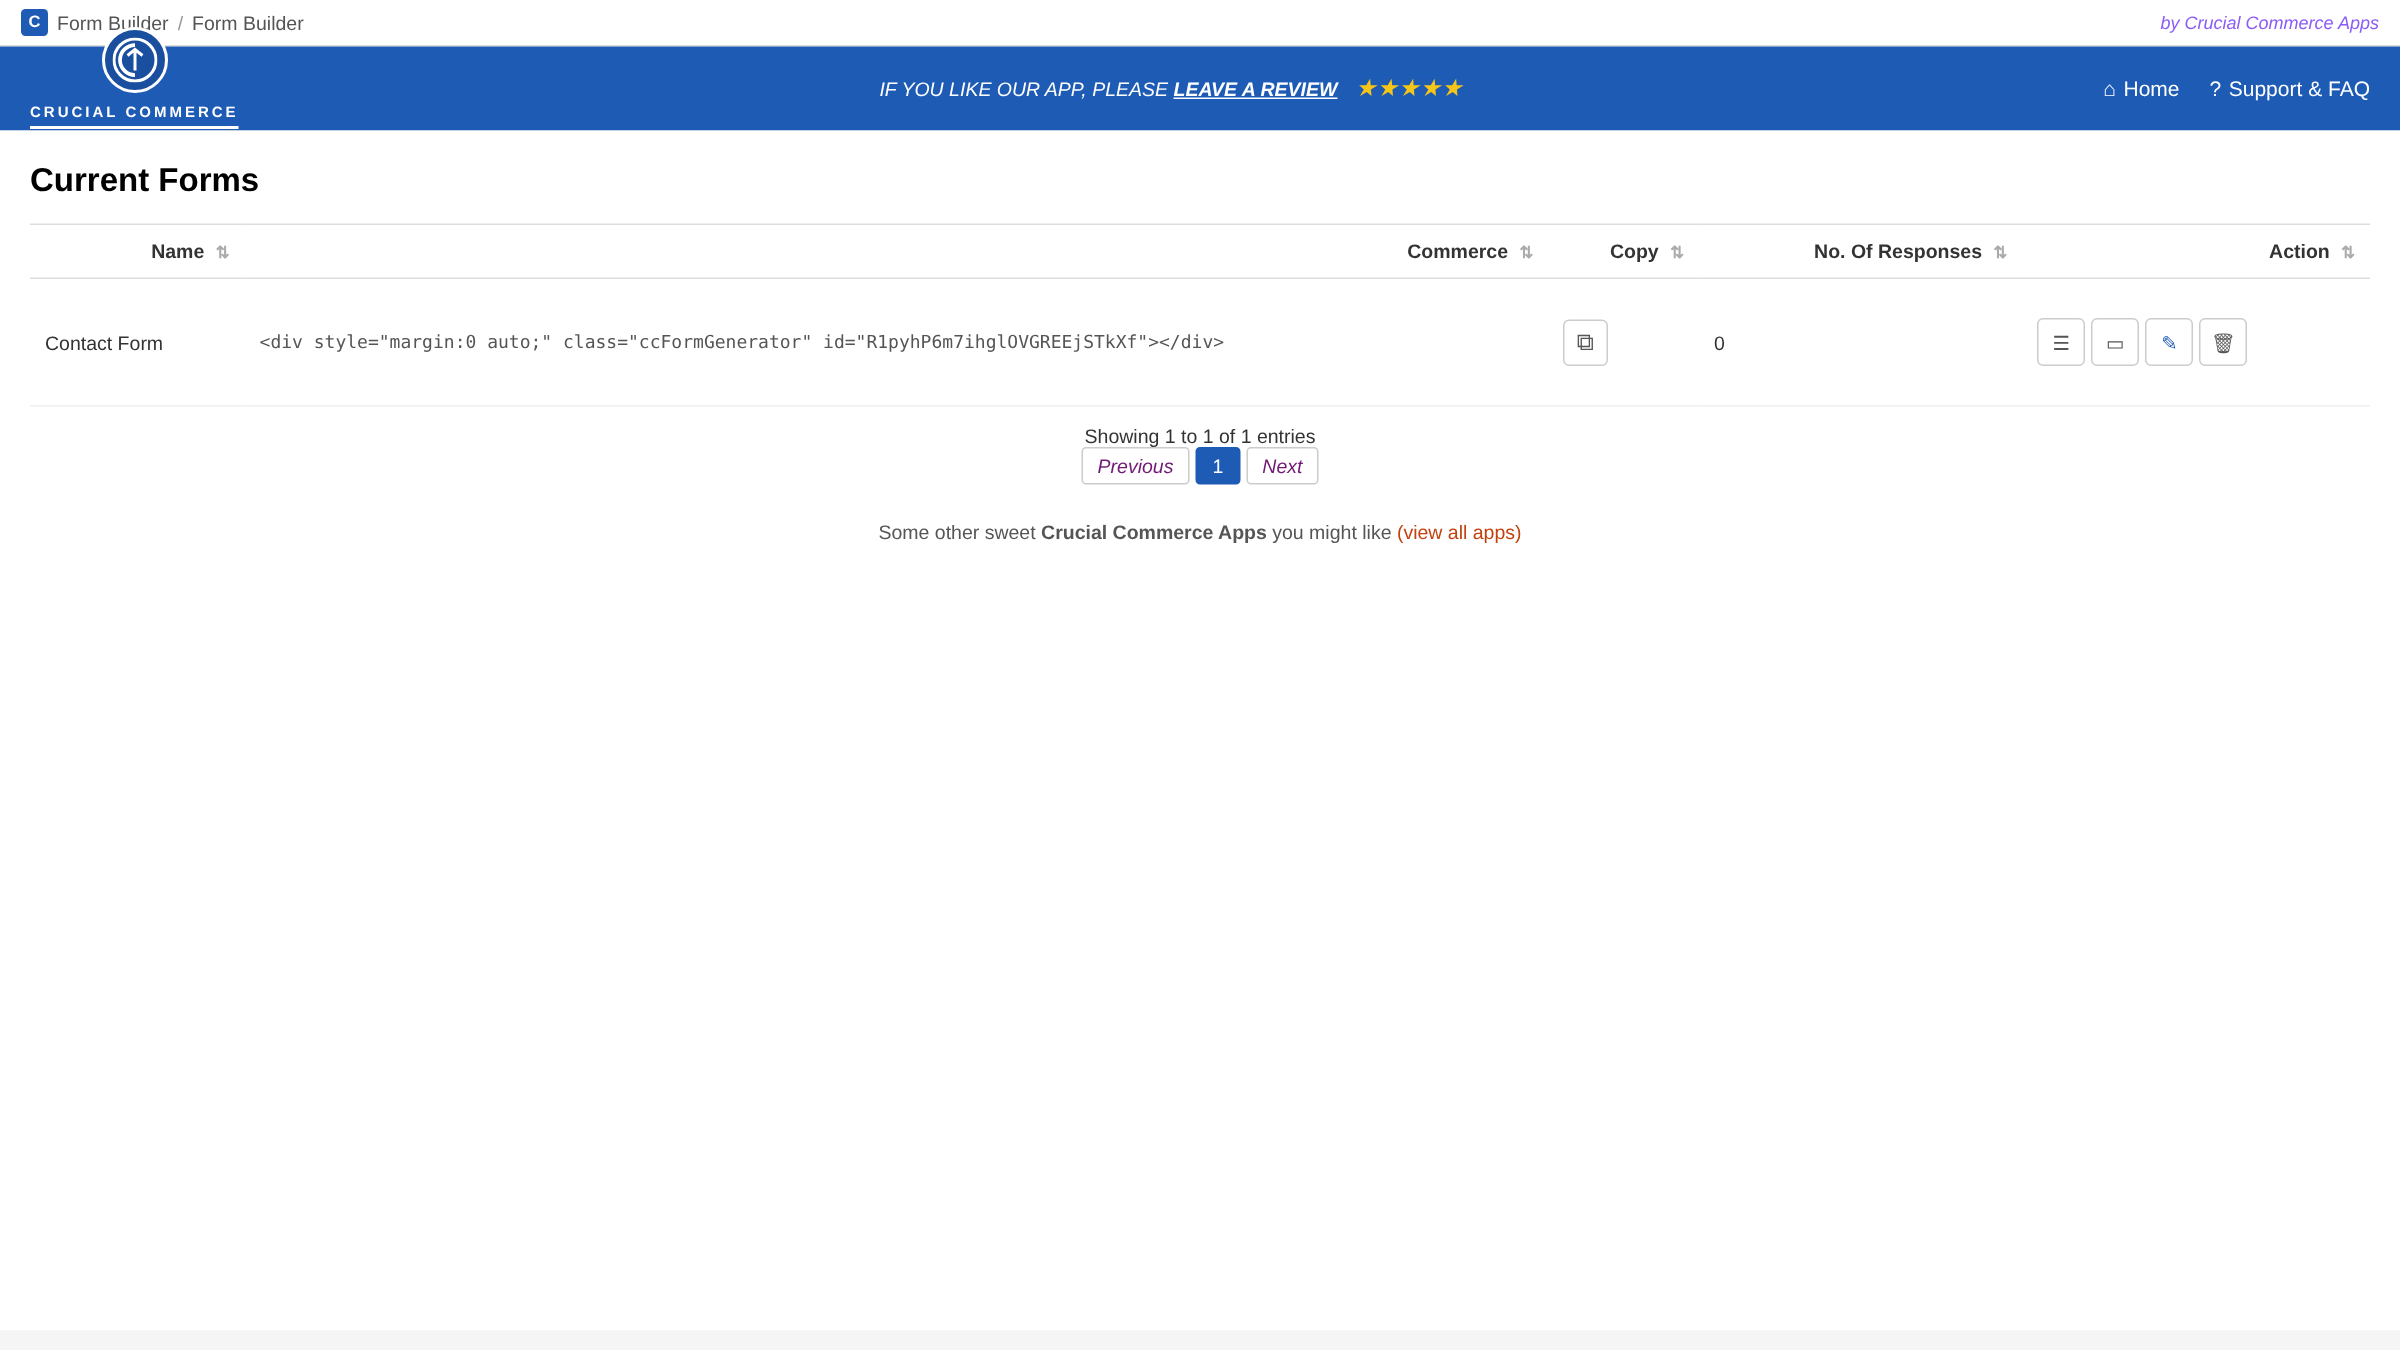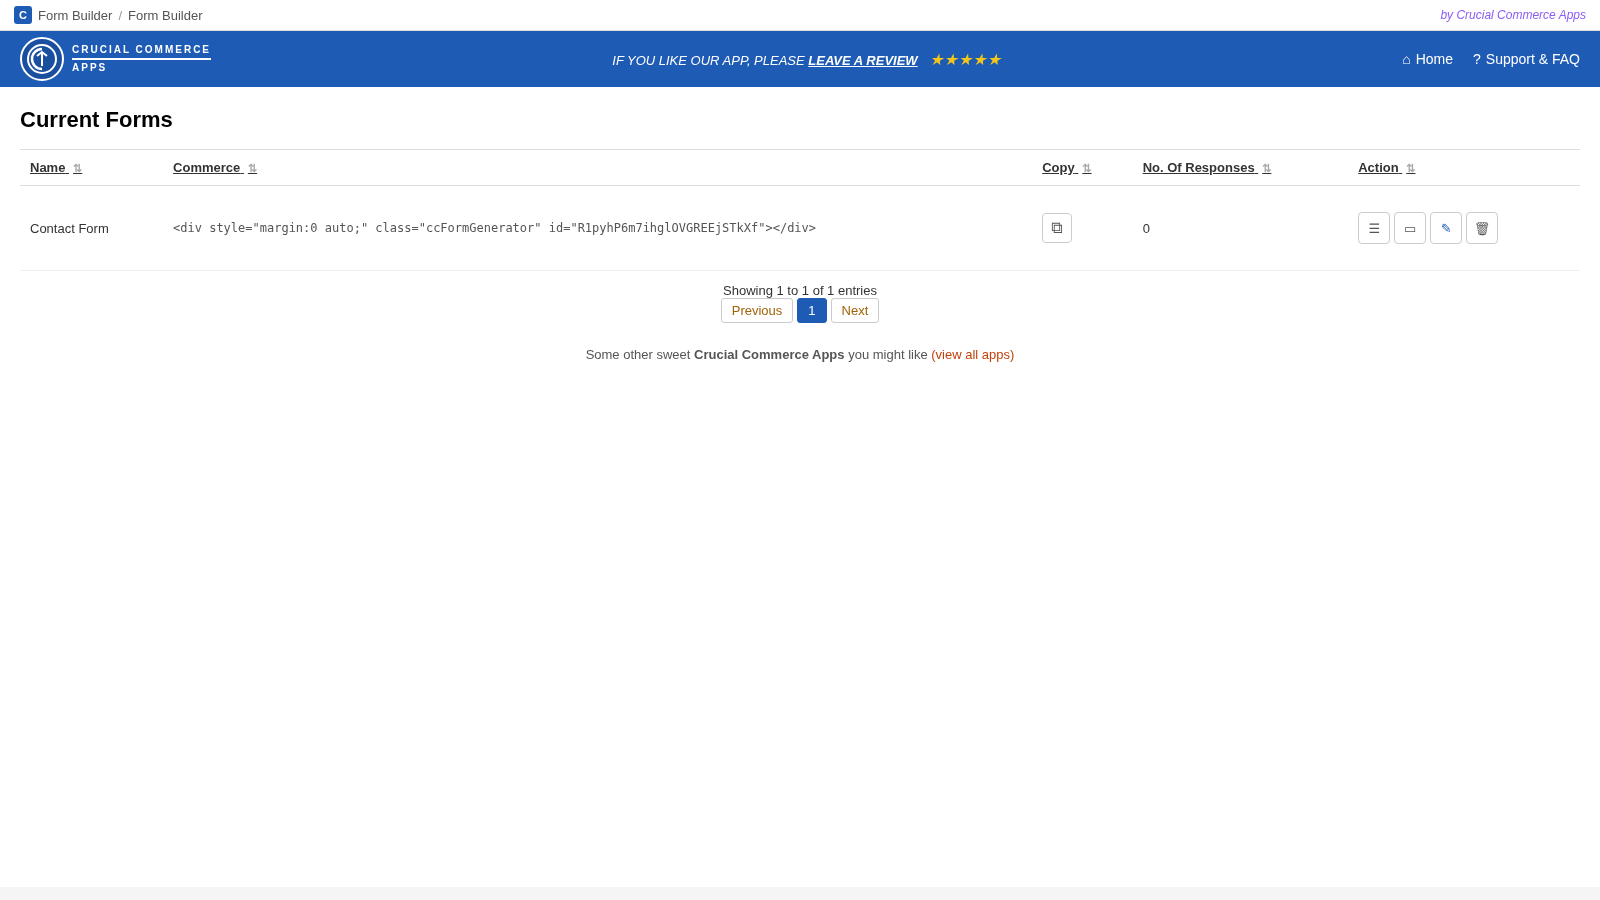--- a/index.html
+++ b/index.html
@@ -41,20 +41,21 @@
     }
     .nav-logo {
       display: flex;
       align-items: center;
       gap: 8px;
       color: #fff;
       font-weight: bold;
       font-size: 13px;
       text-transform: uppercase;
       letter-spacing: 0.5px;
+      flex-direction: column;
     }
     .nav-logo-icon {
       width: 44px; height: 44px;
       background: #1a4fa0;
       border: 2px solid #fff;
       border-radius: 50%;
       display: flex; align-items: center; justify-content: center;
       font-size: 18px; color: #fff; font-weight: bold;
     }
     .nav-logo-text { line-height: 1.2; }
@@ -135,26 +136,25 @@
       width: 100%;
       border-collapse: collapse;
       font-size: 13px;
     }
     thead tr {
       border-top: 1px solid #ddd;
       border-bottom: 1px solid #ddd;
     }
     th {
       padding: 10px 10px;
-      text-align: left;
+      text-align: right;
       font-weight: 600;
       color: #333;
       white-space: nowrap;
       background: #fff;
-      text-decoration: underline;
     }
     th .sort-icon { color: #aaa; font-size: 11px; margin-left: 4px; }
     td {
       padding: 26px 10px;
       border-bottom: 1px solid #f0f0f0;
       color: #333;
     }
     .shortcode-cell {
       font-family: monospace;
       font-size: 12px;
@@ -204,21 +204,22 @@
     .pagination {
       display: flex; align-items: center; gap: 4px;
     }
     .page-btn {
       border: 1px solid #ccc;
       background: #fff;
       padding: 4px 10px;
       border-radius: 3px;
       cursor: pointer;
       font-size: 13px;
-      color: #a16207;
+      color: #701a75;
+      font-style: italic;
     }
     .page-num {
       background: #1e5bb5;
       color: #fff;
       border: 1px solid #1e5bb5;
       padding: 4px 10px;
       border-radius: 3px;
       font-size: 13px;
       cursor: pointer;
     }

